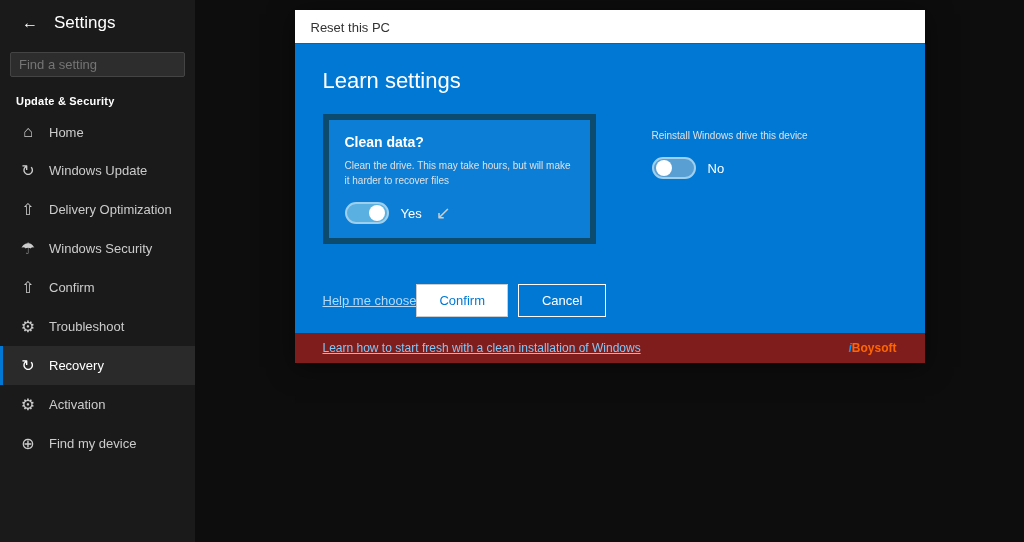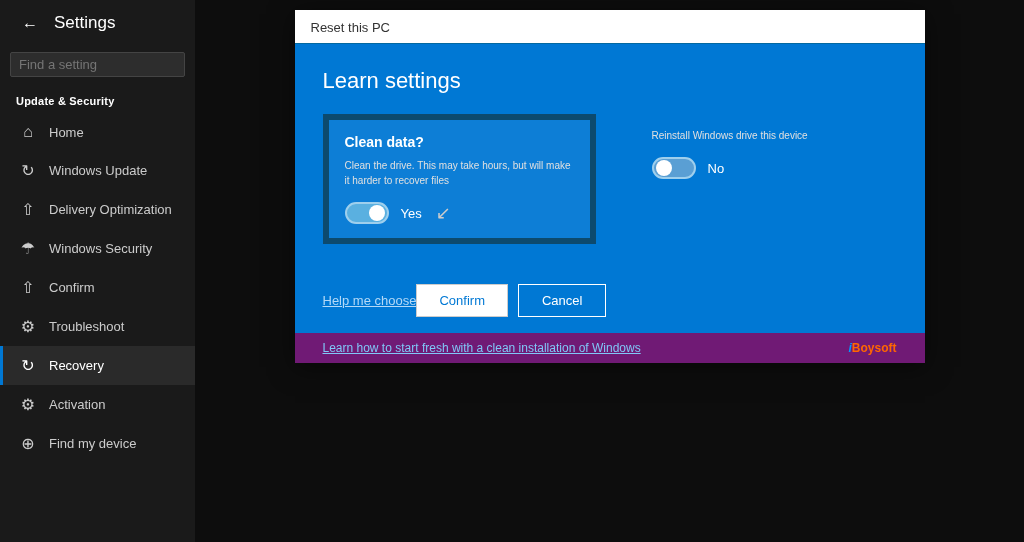--- a/index.html
+++ b/index.html
@@ -267,21 +267,21 @@
       color: #fff;
       border: 1px solid #fff;
       padding: 8px 23px;
       font-size: 13px;
       cursor: pointer;
       font-family: 'Segoe UI', Arial, sans-serif;
     }
 
     
     .dialog-bottom {
-      background: #701a75;
+      background: #7f1d1d;
       padding: 8px 28px;
       display: flex;
       align-items: center;
       justify-content: space-between;
     }
 
     .bottom-link {
       color: #80c8f8;
       font-size: 12px;
       text-decoration: underline;

